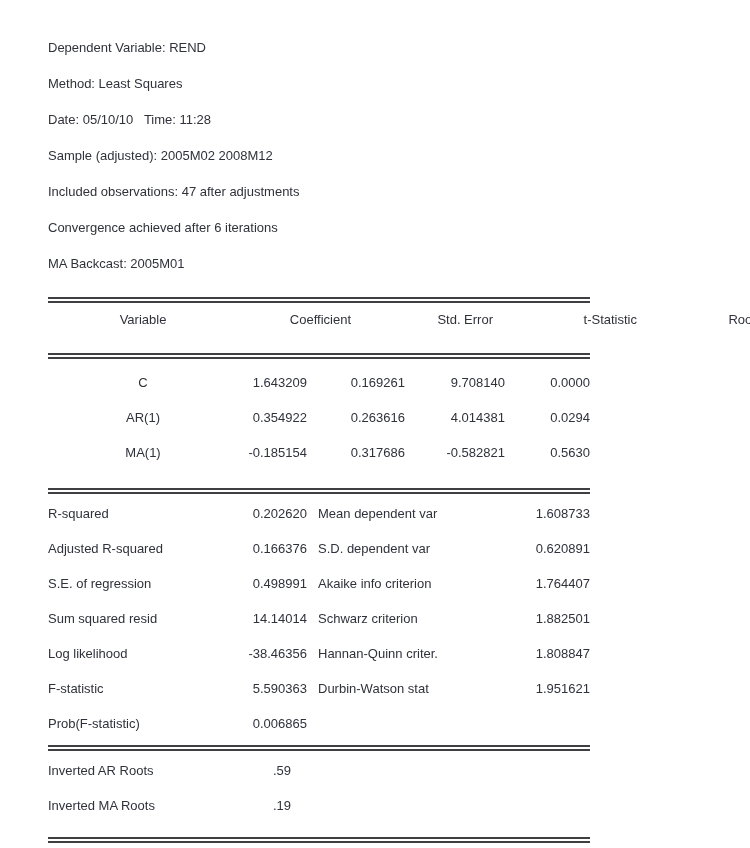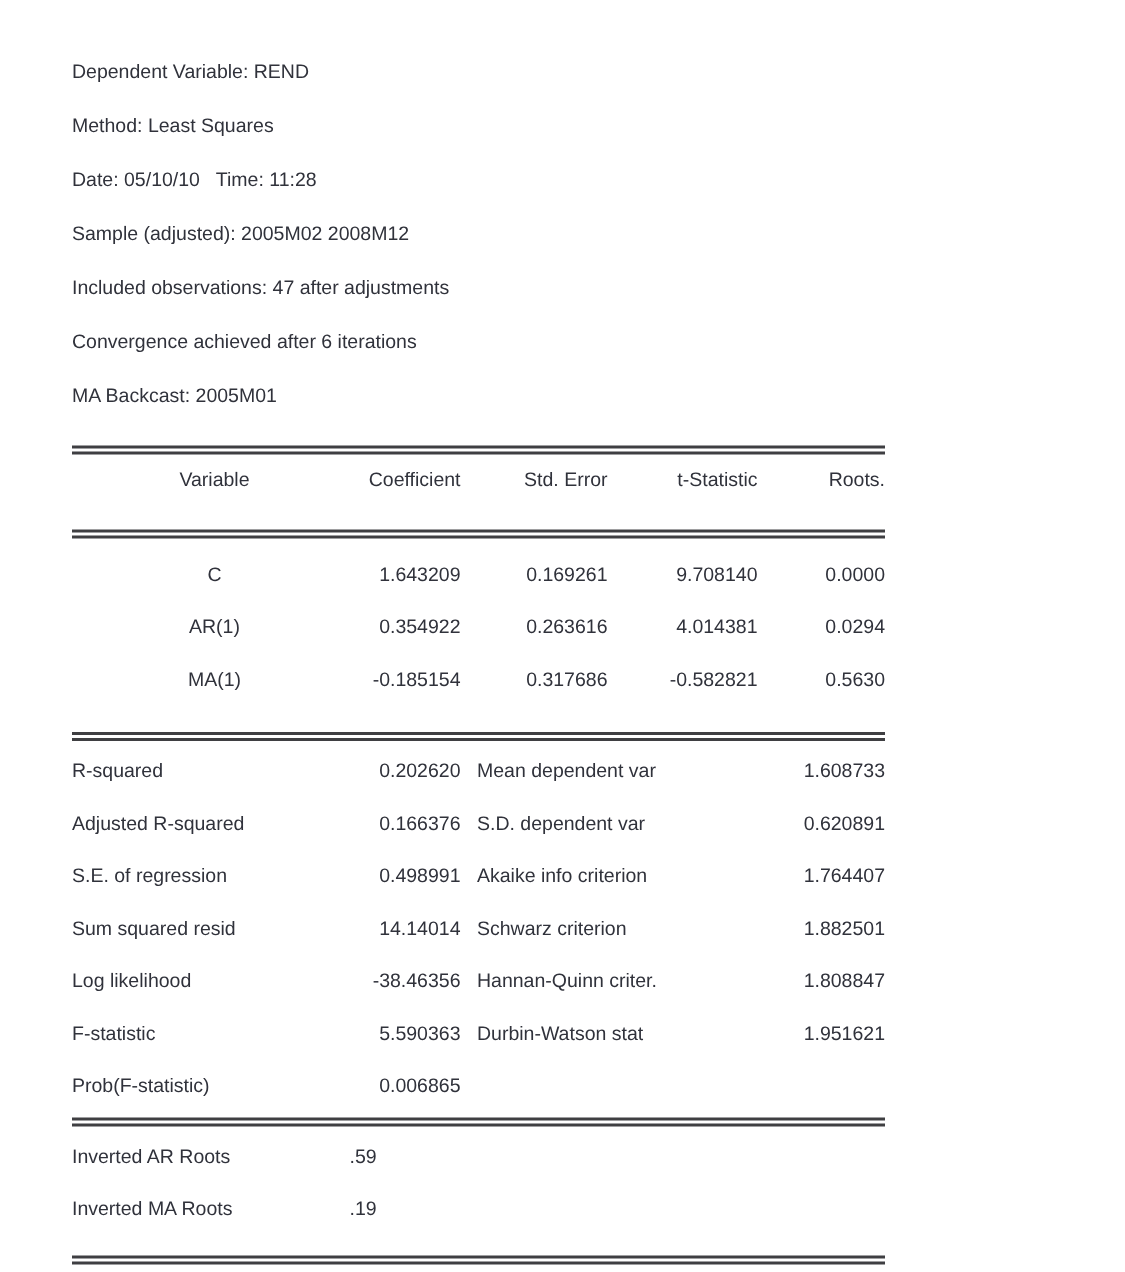--- a/index.html
+++ b/index.html
@@ -27,21 +27,21 @@
   }
   .rule{
     height:6px;
     border-top:2px solid #3f3f42;
     border-bottom:2px solid #3f3f42;
     box-sizing:border-box;
   }
   .coef-header{
     display:grid;
     grid-template-columns:190px 69px 98px 100px 85px;
-    padding-top:9px;height:50px;box-sizing:border-box;
+    padding-top:9px;height:50px;box-sizing:border-box;gap:44px;
   }
   .coef-header .c1{text-align:center;}
   .coef-header .cr{text-align:right;}
   .coef-rows{padding-top:6px;padding-bottom:18px;}
   .coef-row{
     display:grid;
     grid-template-columns:190px 69px 98px 100px 85px;
     height:35px;align-items:center;
   }
   .coef-row .c1{text-align:center;}
@@ -52,21 +52,21 @@
     grid-template-columns:185px 74px 11px 190px 82px;
     height:35px;align-items:center;
   }
   .stats-row .lv{text-align:right;}
   .stats-row .rl{grid-column:4;}
   .stats-row .rv{text-align:right;}
   .roots-rows{padding-top:2px;padding-bottom:14px;}
   .roots-row{
     display:grid;
     grid-template-columns:185px 120px;
-    height:35px;align-items:center;
+    height:35px;align-items:center;gap:40px;
   }
 </style>
 </head>
 <body>
 
 <div id="page">
 
   <div id="meta">
     <div class="meta-line">Dependent Variable: REND</div>
     <div class="meta-line">Method: Least Squares</div>

